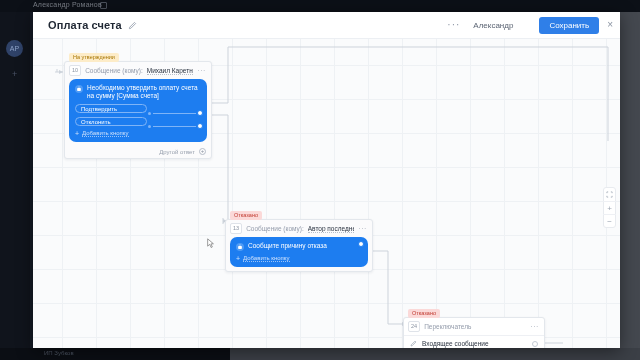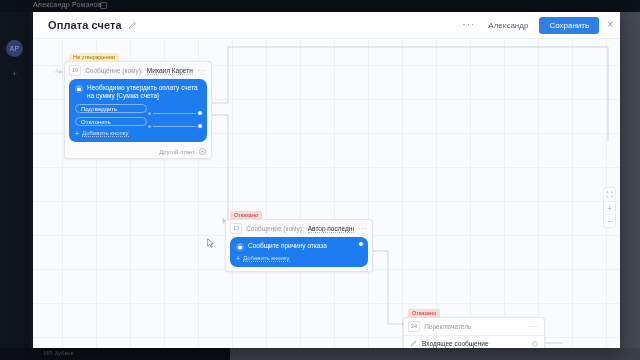--- a/index.html
+++ b/index.html
@@ -86,21 +86,21 @@
   #header-more {
     font-size: 10px; color: #8b94a3; letter-spacing: 1px;
     padding: 0 6px; line-height: 1; cursor: pointer;
   }
   #btn-cancel {
     font-size: 8px; color: #5b6473; background: none; border: 0;
     padding: 3px 7px; cursor: pointer; font-family: inherit;
   }
   #btn-save {
     font-size: 8px; color: #fff; background: #2f7fe8; border: 0;
-    border-radius: 3px; padding: 4px 10px; margin-left: 4px;
+    border-radius: 3px; padding: 4px 10px; margin-left: 19px;
     cursor: pointer; font-family: inherit; font-weight: 500;
   }
   #btn-close {
     font-size: 10px; color: #8b94a3; padding: 0 7px 0 8px;
     cursor: pointer; line-height: 1;
   }
 
   
   #canvas {
     position: absolute; left: 0; top: 27px;

